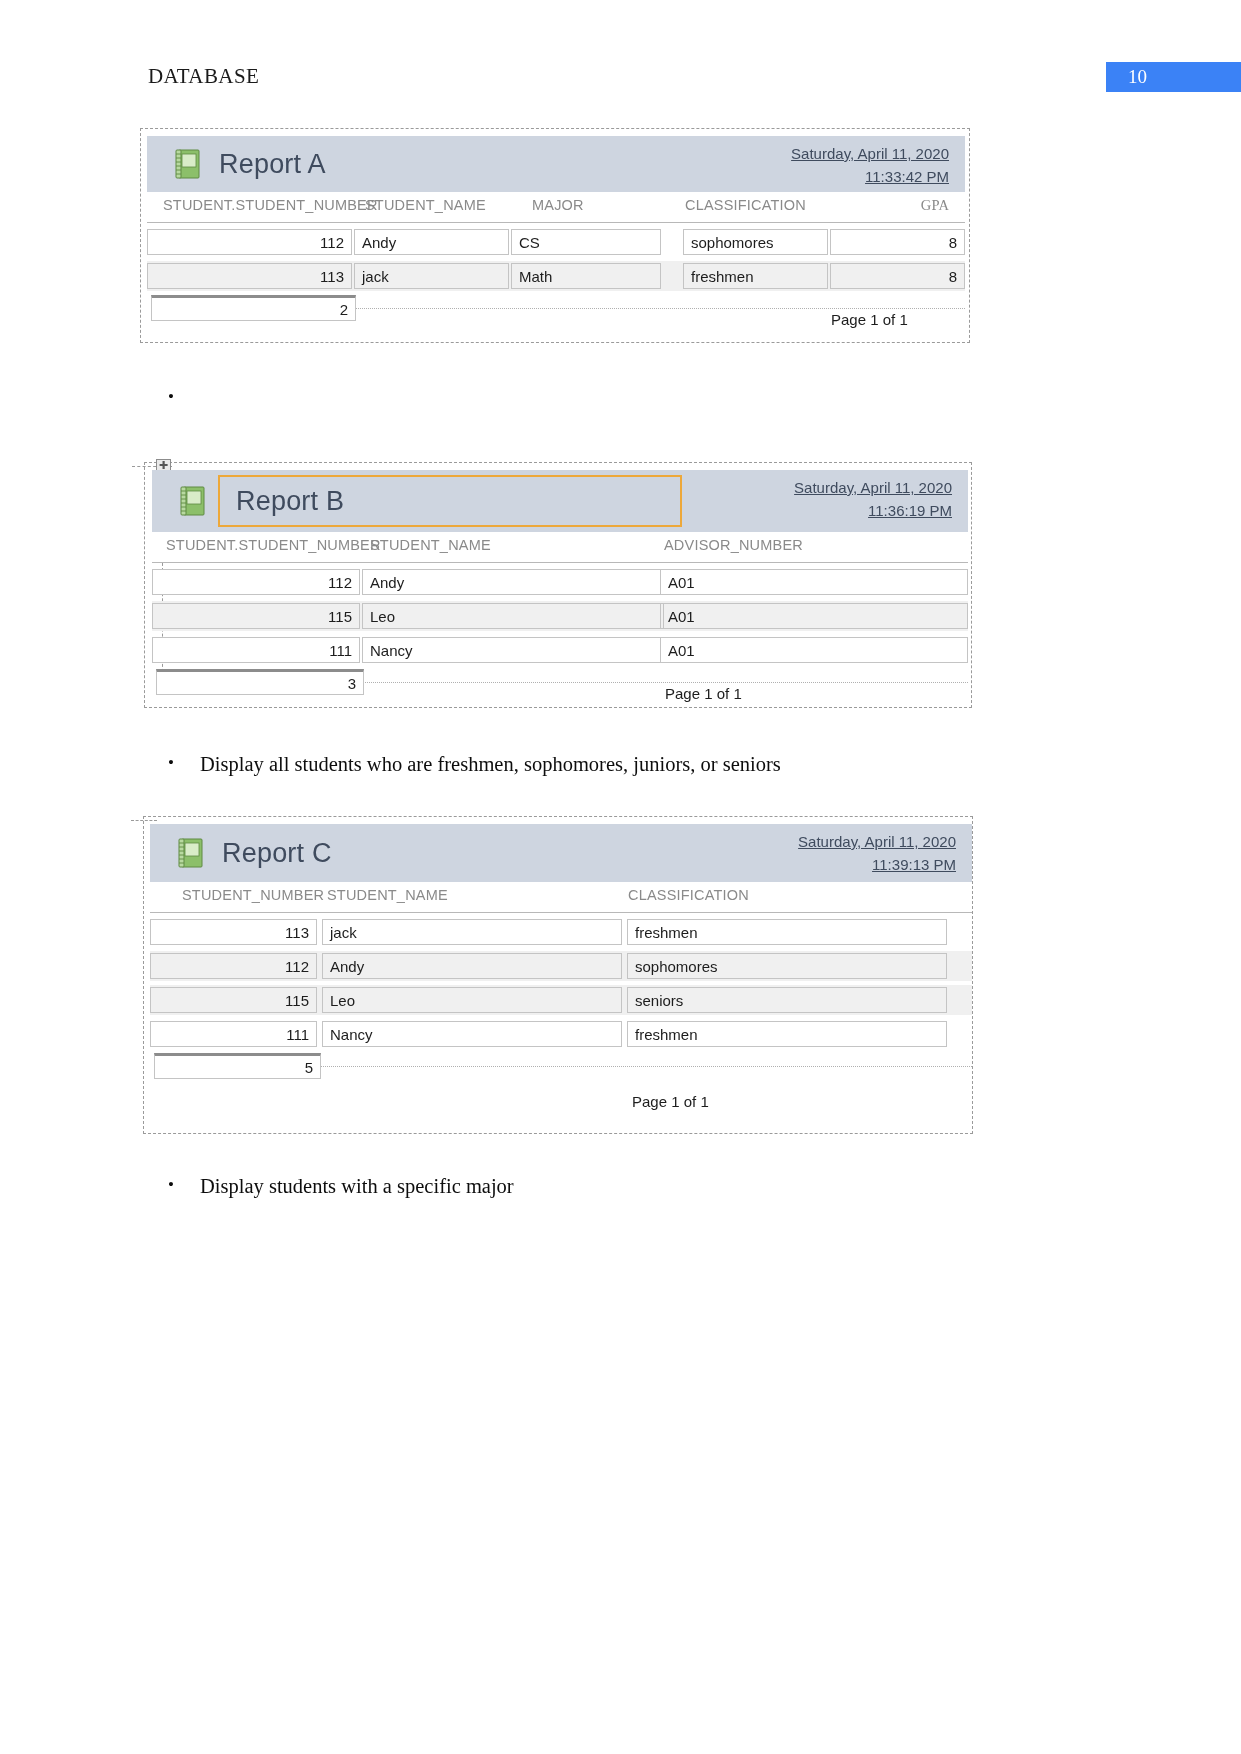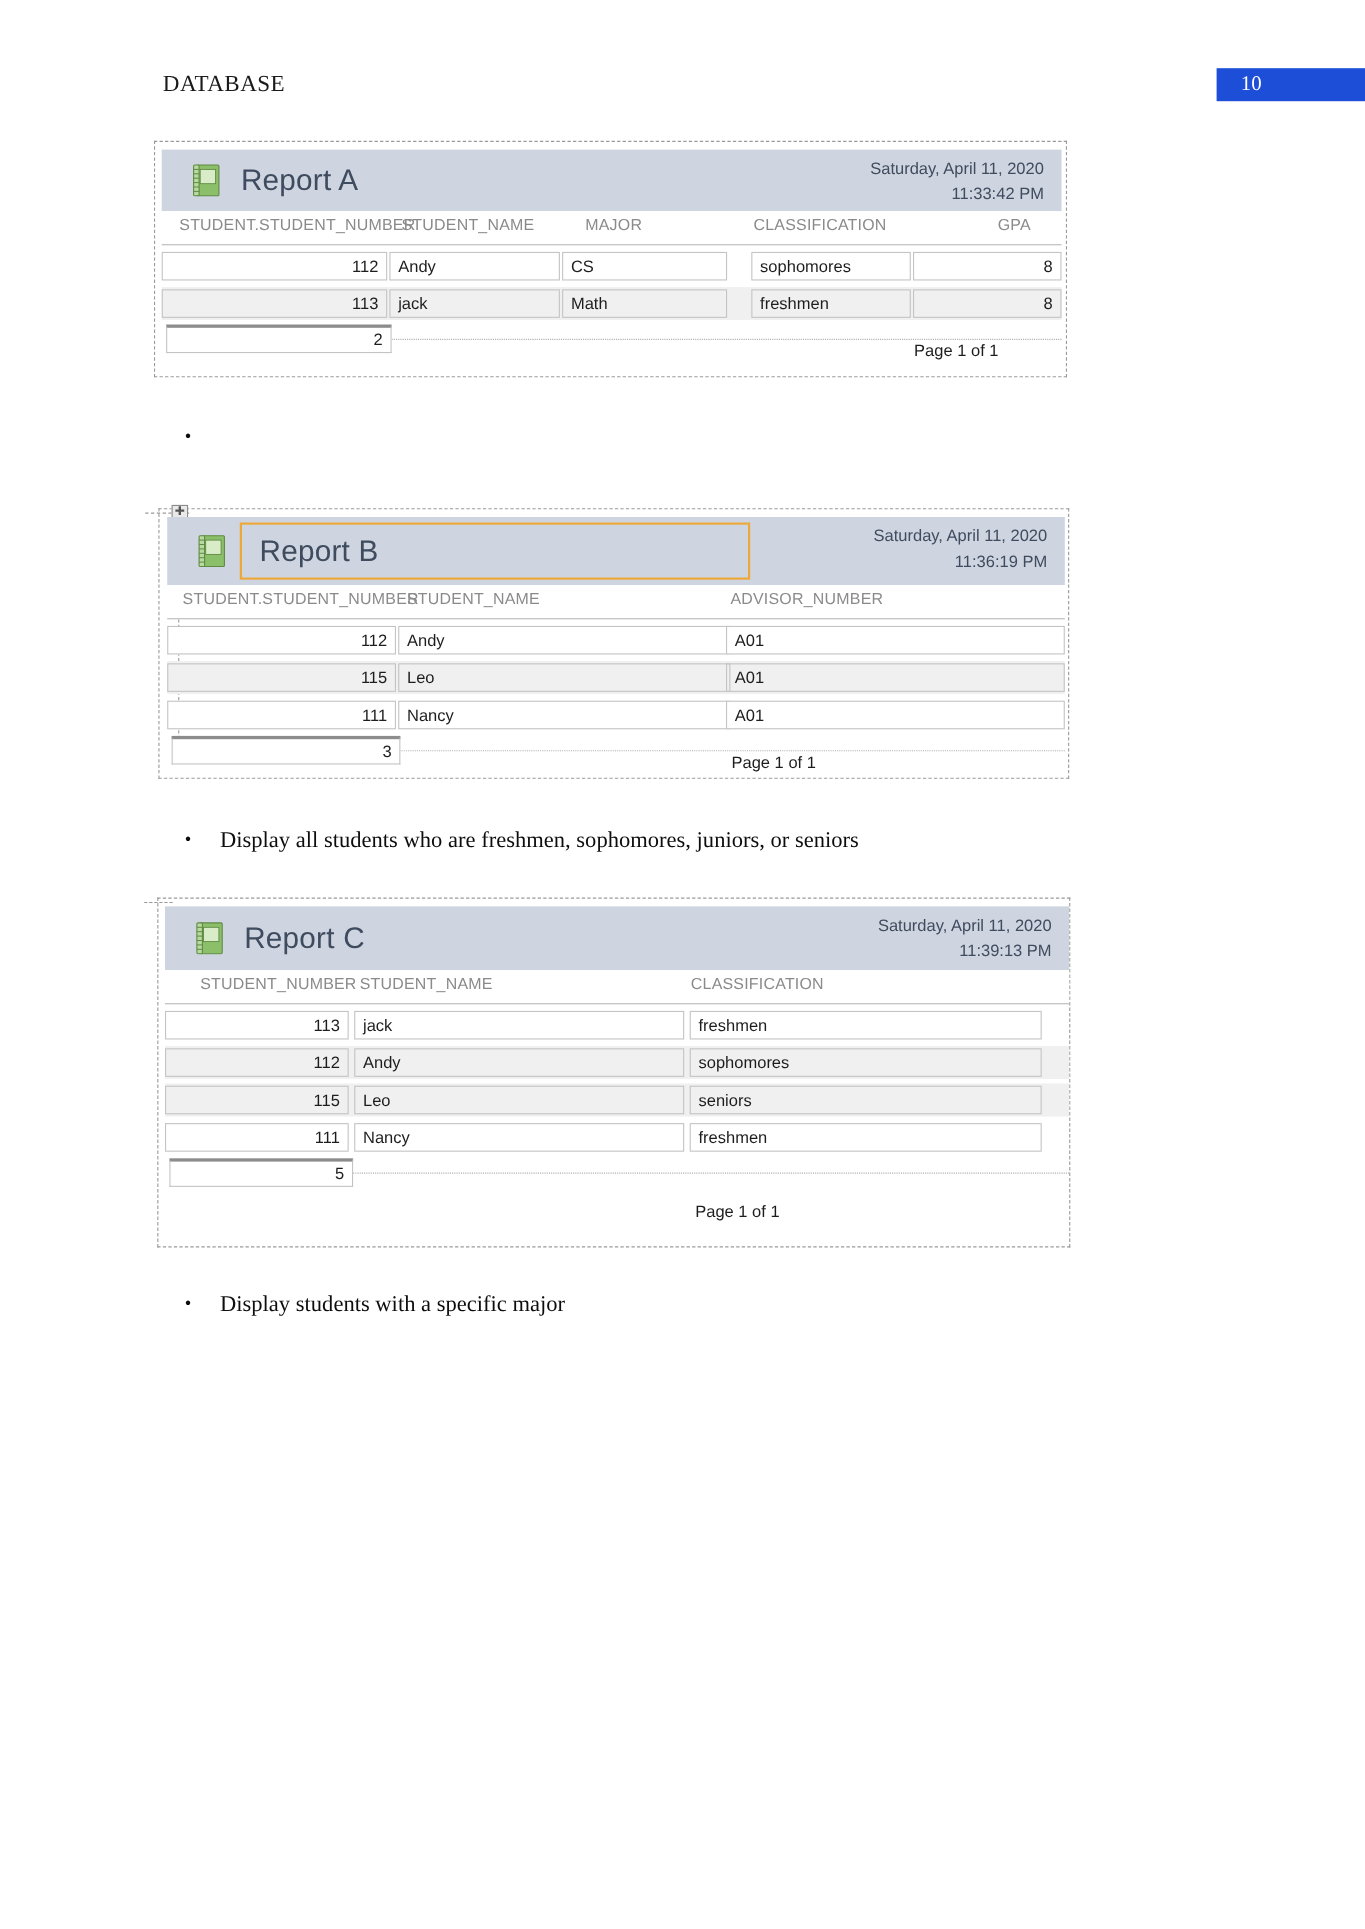--- a/index.html
+++ b/index.html
@@ -30,21 +30,21 @@
     font-size: 21px;
     letter-spacing: 0.4px;
     color: #1a1a1a;
   }
   .page-badge {
     position: absolute;
     right: 0;
     top: 0;
     width: 135px;
     height: 30px;
-    background: #1d4ed8;
+    background: #3b82f6;
     color: #ffffff;
     font-family: "Liberation Serif", serif;
     font-size: 19px;
     display: flex;
     align-items: center;
     padding-left: 22px;
     box-sizing: border-box;
   }
 
   
@@ -113,37 +113,38 @@
     width: 464px;
   }
   .rpt-datetime {
     position: absolute;
     right: 16px;
     top: 6px;
     text-align: right;
     color: #3f4b5e;
     font-size: 15px;
     line-height: 1.55;
+    text-decoration: underline;
   }
 
   .rpt-colrow {
     position: relative;
     height: 30px;
     background: #ffffff;
     border-bottom: 1px solid #b8b8b8;
   }
   .rpt-col {
     position: absolute;
     top: 5px;
     font-size: 14.5px;
     color: #8a8a8a;
     letter-spacing: .2px;
     white-space: nowrap;
   }
-  .rpt-col.right { text-align: left; }
+  .rpt-col.right { text-align: center; font-family: Liberation Serif, serif; }
 
   .rpt-row {
     position: relative;
     height: 30px;
   }
   .rpt-row.alt { background: #f0f0f0; }
   .rpt-cell {
     position: absolute;
     top: 2px;
     height: 26px;

